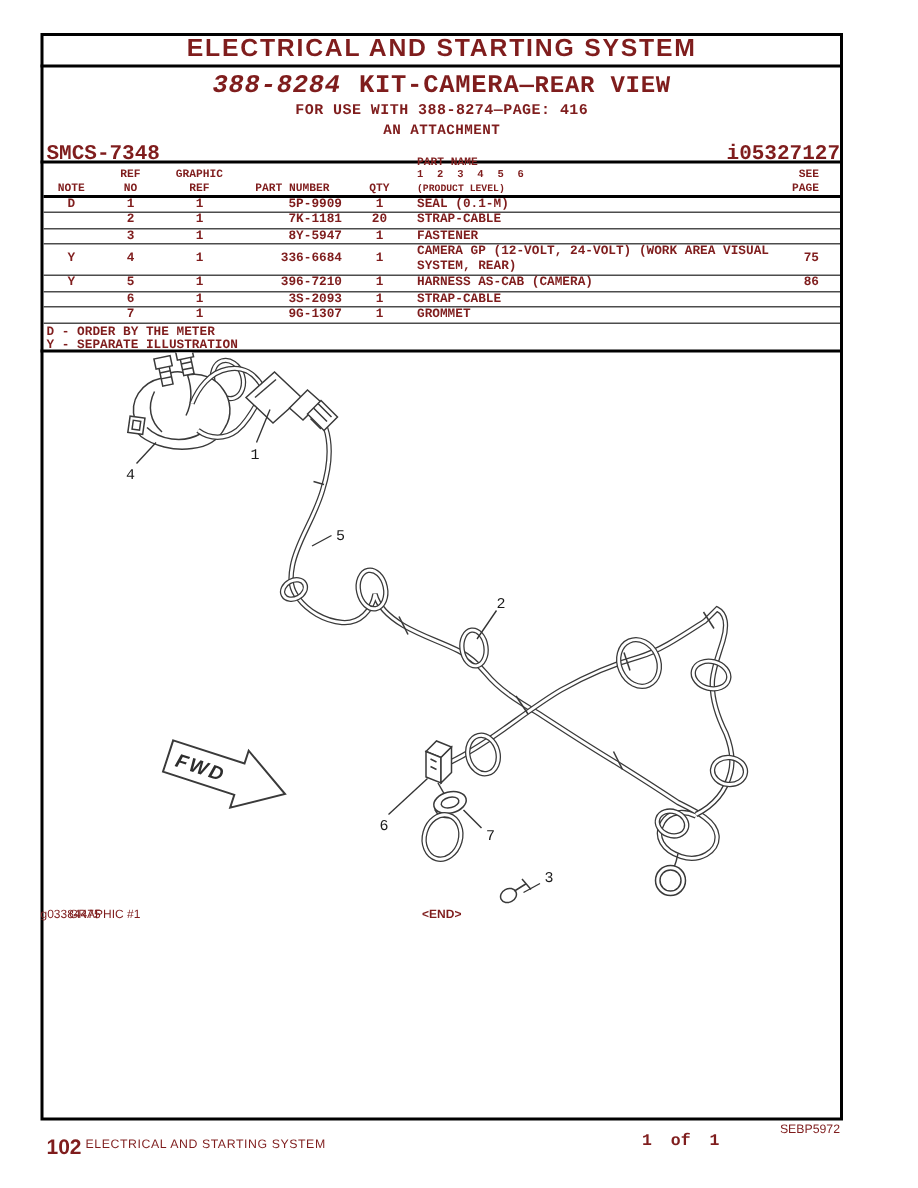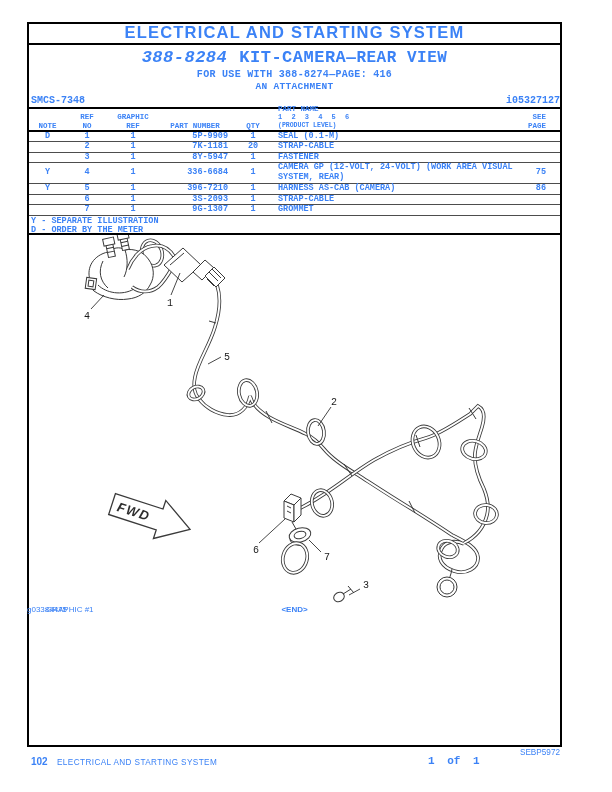--- a/index.html
+++ b/index.html
@@ -1,36 +1,36 @@
 <!DOCTYPE html>
 <html><head>
 <meta charset="utf-8">
 <style>
   html,body{margin:0;padding:0;background:#fff;}
   #page{position:relative;width:612px;height:792px;background:#fff;overflow:hidden;
-        font-family:"Liberation Sans","DejaVu Sans",sans-serif;color:#3b82f6;}
+        font-family:"Liberation Sans","DejaVu Sans",sans-serif;color:#7f1d1d;}
   .abs{position:absolute;}
   .mono{font-family:"Liberation Mono","DejaVu Sans Mono",monospace;}
 
   
   #page-border{left:27px;top:22px;width:535px;height:725px;border:2px solid #000;box-sizing:border-box;}
 
   
   #title-bar{left:27px;top:22px;width:535px;height:23px;border-bottom:2px solid #000;box-sizing:border-box;
              display:flex;align-items:center;justify-content:center;}
   #title-bar .t{font-size:16.5px;font-weight:700;letter-spacing:1.2px;white-space:nowrap;}
 
   
   #kit-line{left:27px;top:48px;width:535px;text-align:center;white-space:nowrap;}
   #kit-number{font-size:17px;font-weight:700;font-style:italic;letter-spacing:.5px;}
   #kit-name{font-size:17px;font-weight:700;margin-left:12px;letter-spacing:.5px;}
   #kit-suffix{font-size:16px;font-weight:700;letter-spacing:.5px;}
   #for-use{left:27px;top:69px;width:535px;text-align:center;font-size:10px;font-weight:700;letter-spacing:.3px;}
   #attachment{left:27px;top:81px;width:535px;text-align:center;font-size:9.5px;font-weight:700;letter-spacing:.3px;}
-  #smcs-row{left:29px;top:95px;width:531px;height:12px;font-size:10px;font-weight:700;}
+  #smcs-row{left:29px;top:95px;width:531px;height:12px;font-size:14px;font-weight:700;}
   #smcs-code{position:absolute;left:2px;top:0;}
   #media-id{position:absolute;right:0;top:0;margin-left:34px;}
 
   
   .hline{background:#000;}
 
   
   #parts-table{left:29px;top:109px;width:531px;font-weight:700;}
   .t-head{display:flex;align-items:flex-end;height:21px;font-size:7.5px;line-height:8.5px;}
   .t-row{display:flex;align-items:center;height:10.5px;border-bottom:1px solid #4d4d4d;box-sizing:border-box;
@@ -49,21 +49,21 @@
   .tall .c-name{line-height:9.6px;}
   #footnotes{padding:1px 0 0 2px;font-size:8.5px;line-height:9.3px;font-weight:700;}
 
   
   .cap{font-size:8px;}
   #graphic-caption{left:46px;top:605px;}
   #end-marker{left:27px;top:605px;width:535px;text-align:center;font-weight:700;}
   #graphic-id{left:27px;top:605px;width:520px;}
 
   
-  #footer-page-number{left:31px;top:756px;font-size:10px;font-weight:700;}
+  #footer-page-number{left:31px;top:756px;font-size:14px;font-weight:700;}
   #footer-title{left:57px;top:758px;font-size:8.2px;letter-spacing:.4px;}
   #footer-pageof{left:428px;top:755px;font-size:11px;font-weight:700;word-spacing:6px;font-family:"Liberation Mono","DejaVu Sans Mono",monospace;}
   #footer-docid{left:27px;top:748px;width:533px;text-align:right;font-size:8.2px;}
 
   
   .tube-o{fill:none;stroke:#3a3a3a;stroke-width:3.6;}
   .tube-i{fill:none;stroke:#ffffff;stroke-width:1.9;}
   .thin{fill:none;stroke:#3a3a3a;stroke-width:1;}
   .thinw{fill:#ffffff;stroke:#3a3a3a;stroke-width:1;}
   .lead{stroke:#333;stroke-width:.9;}
@@ -182,22 +182,22 @@
         <div class="c-ref">7</div>
         <div class="c-gref">1</div>
         <div class="c-pn">9G-1307</div>
         <div class="c-qty">1</div>
         <div class="c-name">GROMMET</div>
         <div class="c-see"></div>
       </div>
     </div>
 
     <div id="footnotes">
+      <div>D - ORDER BY THE METER</div>
       <div>Y - SEPARATE ILLUSTRATION</div>
-      <div>D - ORDER BY THE METER</div>
     </div>
   </div>
 
   <div class="abs hline" style="left:27px;top:233px;width:535px;height:1.5px;"></div>
 
   <svg class="abs" style="left:28px;top:235px;" width="534" height="368" viewBox="0 0 534 368">
 
     <g>
       <path class="tube-o" d="M189,50 C193,62 192,76 187,92 C181,112 170,126 167,142 C165,152 166,158 171,164 C177,172 188,179 200,180 C212,181 220,172 222,161 C224,169 231,176 241,182 C253,189 266,193 278,199 C286,203 291,208 296,214 C305,225 318,233 330,240 C344,249 362,261 382,273 C398,283 412,292 424,300 C436,306 449,312 450,322 C451,333 438,340 426,336 C414,332 408,323 414,313 C418,306 428,305 436,309"></path>
       <path class="tube-i" d="M189,50 C193,62 192,76 187,92 C181,112 170,126 167,142 C165,152 166,158 171,164 C177,172 188,179 200,180 C212,181 220,172 222,161 C224,169 231,176 241,182 C253,189 266,193 278,199 C286,203 291,208 296,214 C305,225 318,233 330,240 C344,249 362,261 382,273 C398,283 412,292 424,300 C436,306 449,312 450,322 C451,333 438,340 426,336 C414,332 408,323 414,313 C418,306 428,305 436,309"></path>

